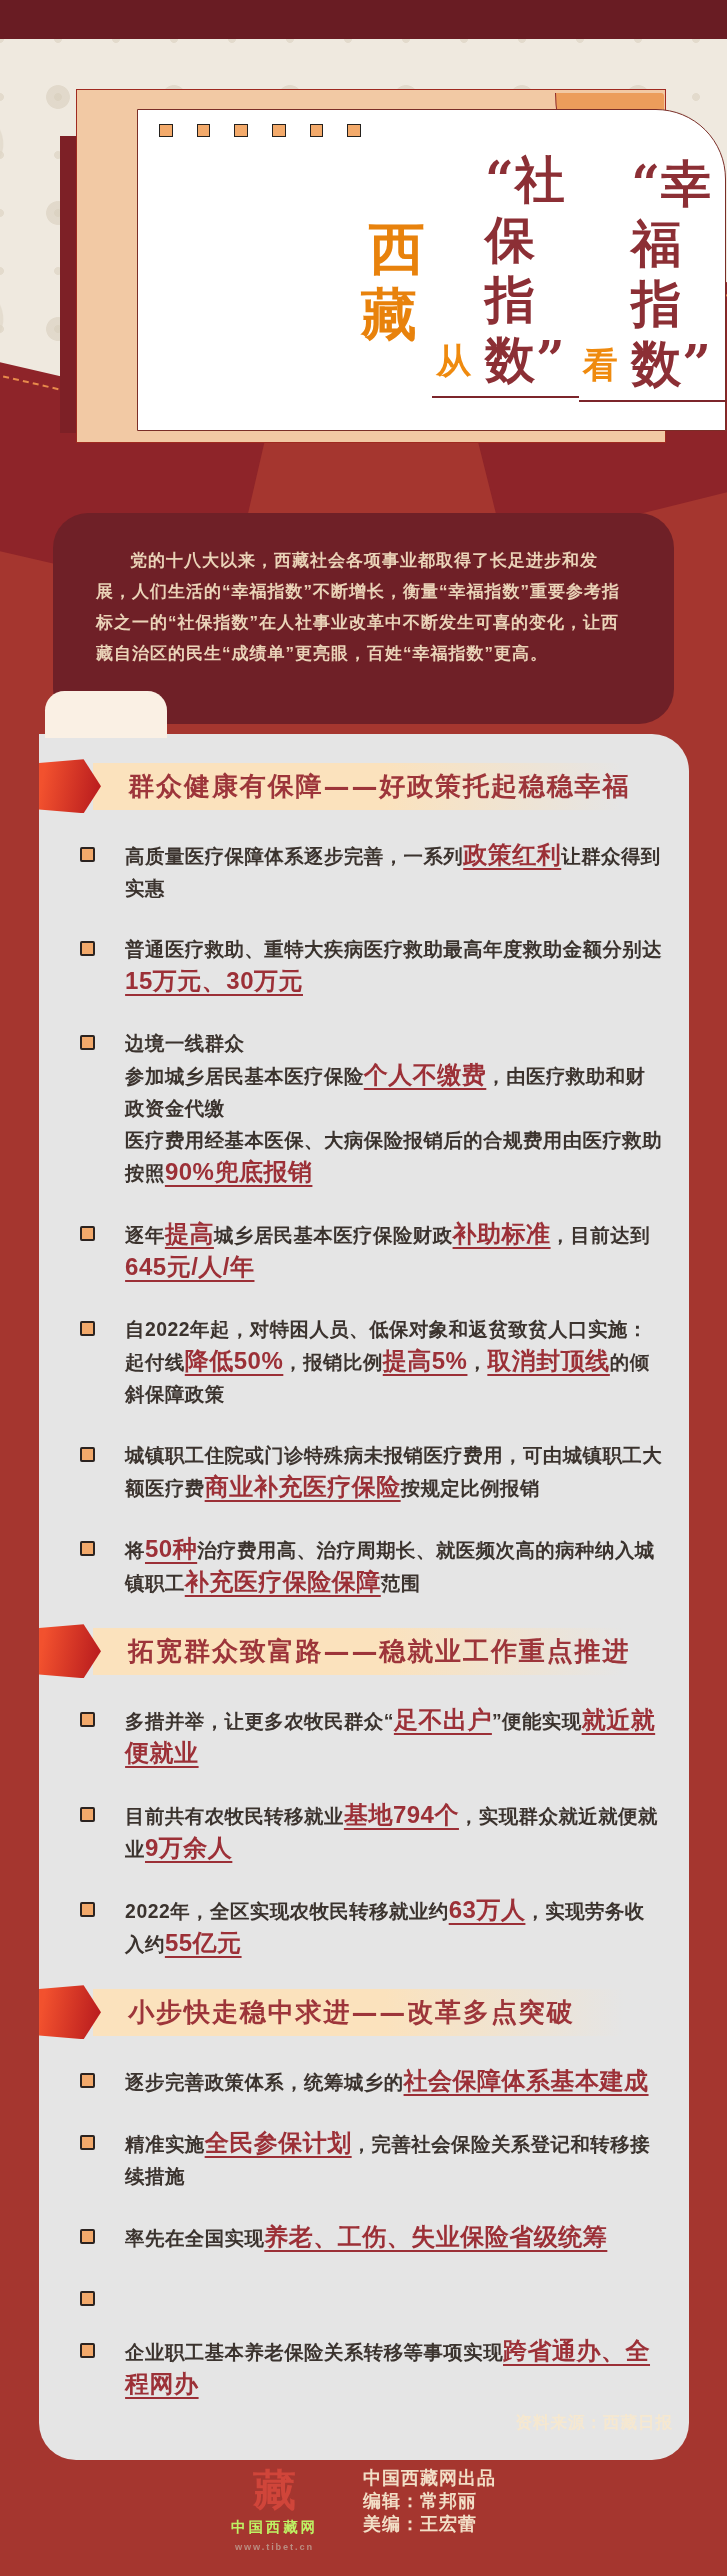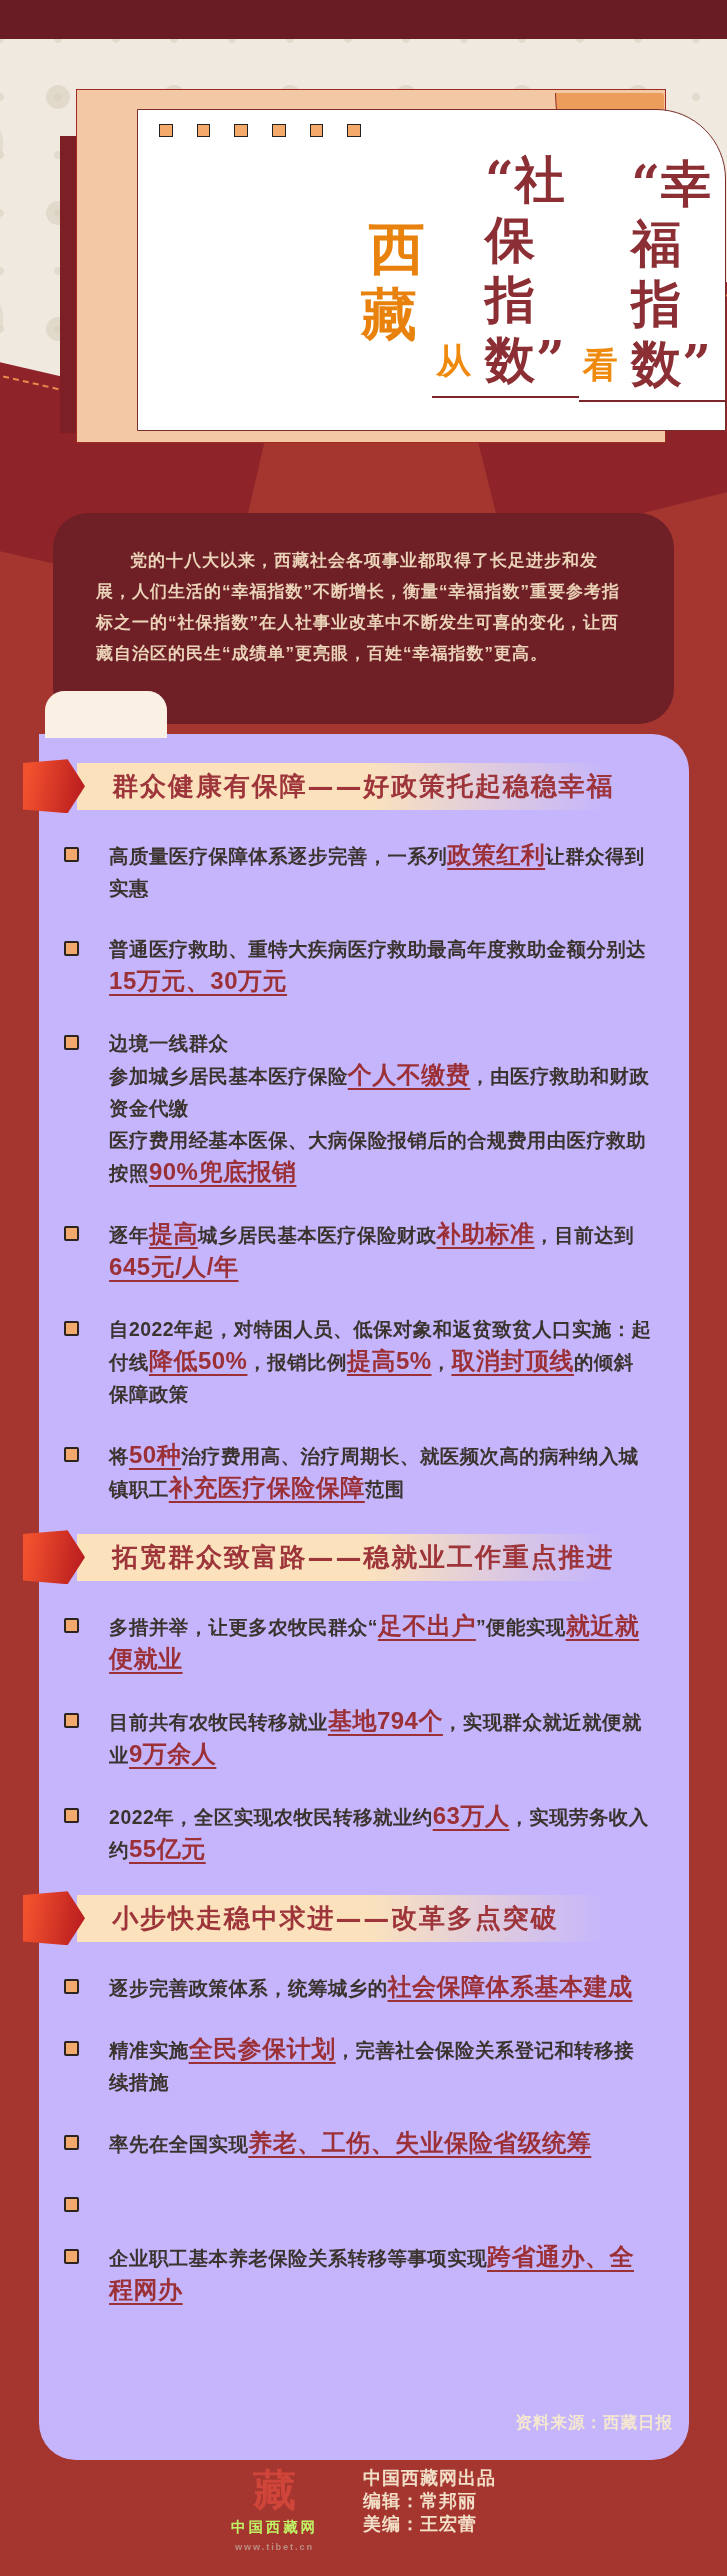--- a/index.html
+++ b/index.html
@@ -49,22 +49,22 @@
   .row-xingfu { margin-top:15.5px; }
 
   
   .intro-box { position:absolute; left:53px; top:513px; width:621px; height:211px;
     background:#6F2027; border-radius:35px; z-index:3; padding:32px 43px 0 43px; }
   .intro-text { color:#EAD3B8; font-size:17px; line-height:31px; letter-spacing:1px;
     text-indent:2em; font-weight:600; }
 
   
   .topic-card { position:absolute; left:39px; top:734px; width:650px; height:1726px;
-    background:#c4b5fd; border-radius:0 37px 37px 37px; z-index:3;
-    padding:23px 25px 0 13px; }
+    background:#e5e5e5; border-radius:0 37px 37px 37px; z-index:3;
+    padding:23px 25px 0 29px; }
   .topic-tab { position:absolute; left:5.8px; top:-43px; width:122px; height:47px;
     background:#FAF0E4; border-radius:19.4px 19.4px 0 0; }
 
   .banner { position:relative; display:flex; align-items:center; height:47px;
     margin:29px 0 0 -29px; }
   .banner.first { margin-top:5.8px; }
   .ribbon { flex:0 0 auto; width:62px; height:54px; margin-right:-7.8px;
     background:linear-gradient(100deg,#F2512E 10%,#BC1F1F 90%);
     clip-path:polygon(0 7%, 72% 0, 100% 50%, 72% 100%, 0 93%); }
   .banner-bg { width:531px; height:47px; display:flex; align-items:center; padding-left:35px;
@@ -161,20 +161,24 @@
         <div class="item">
           <span class="bullet"></span>
           <div class="item-text"><span>逐年</span><span class="hl">提高</span><span>城乡居民基本医疗保险财政</span><span class="hl">补助标准</span><span>，目前达到</span><span class="hl">645元/人/年</span></div>
         </div>
         <div class="item">
           <span class="bullet"></span>
           <div class="item-text"><span>自2022年起，对特困人员、低保对象和返贫致贫人口实施：起付线</span><span class="hl">降低50%</span><span>，报销比例</span><span class="hl">提高5%</span><span>，</span><span class="hl">取消封顶线</span><span>的倾斜保障政策</span></div>
         </div>
         <div class="item">
           <span class="bullet"></span>
+          <div class="item-text"><span>城镇职工住院或门诊特殊病未报销医疗费用，可由城镇职工大额医疗费</span><span class="hl">商业补充医疗保险</span><span>按规定比例报销</span></div>
+        </div>
+        <div class="item">
+          <span class="bullet"></span>
           <div class="item-text"><span>将</span><span class="hl">50种</span><span>治疗费用高、治疗周期长、就医频次高的病种纳入城镇职工</span><span class="hl">补充医疗保险保障</span><span>范围</span></div>
         </div>
         <div class="banner">
           <span class="ribbon"></span>
           <div class="banner-bg">
             <span class="banner-text">拓宽群众致富路——稳就业工作重点推进</span>
           </div>
         </div>
         <div class="item">
           <span class="bullet"></span>

